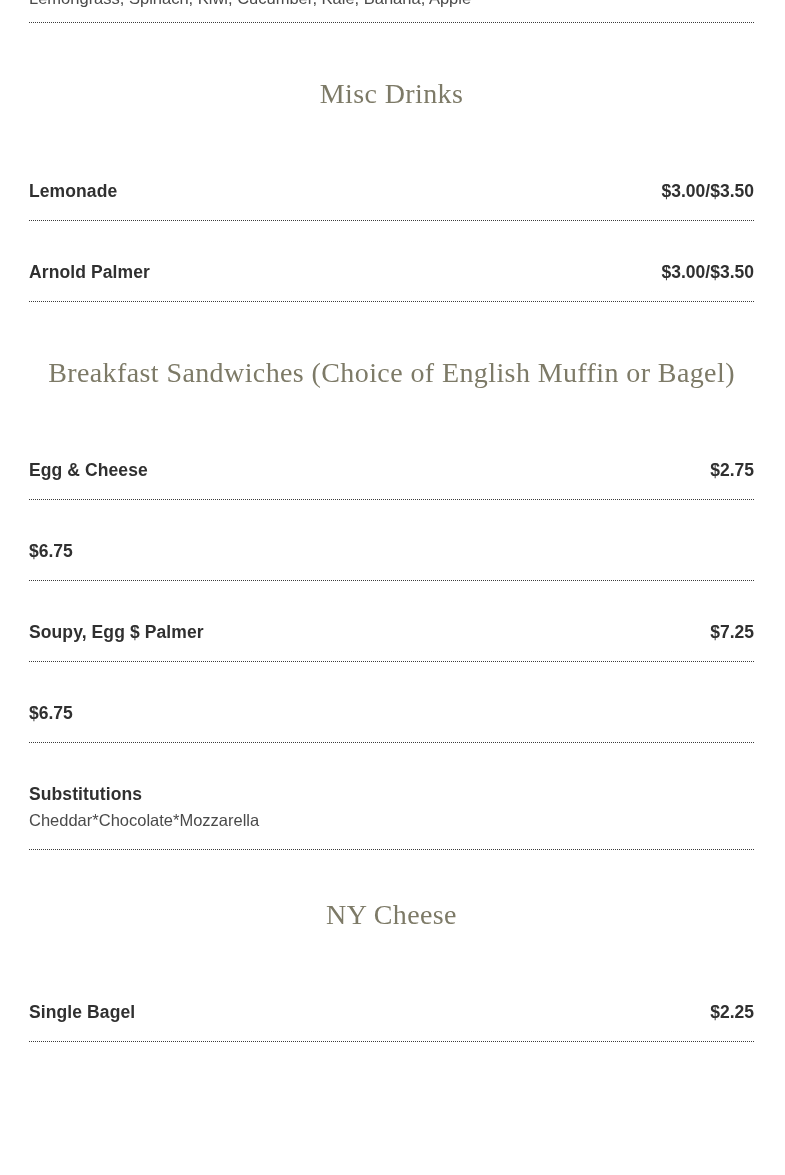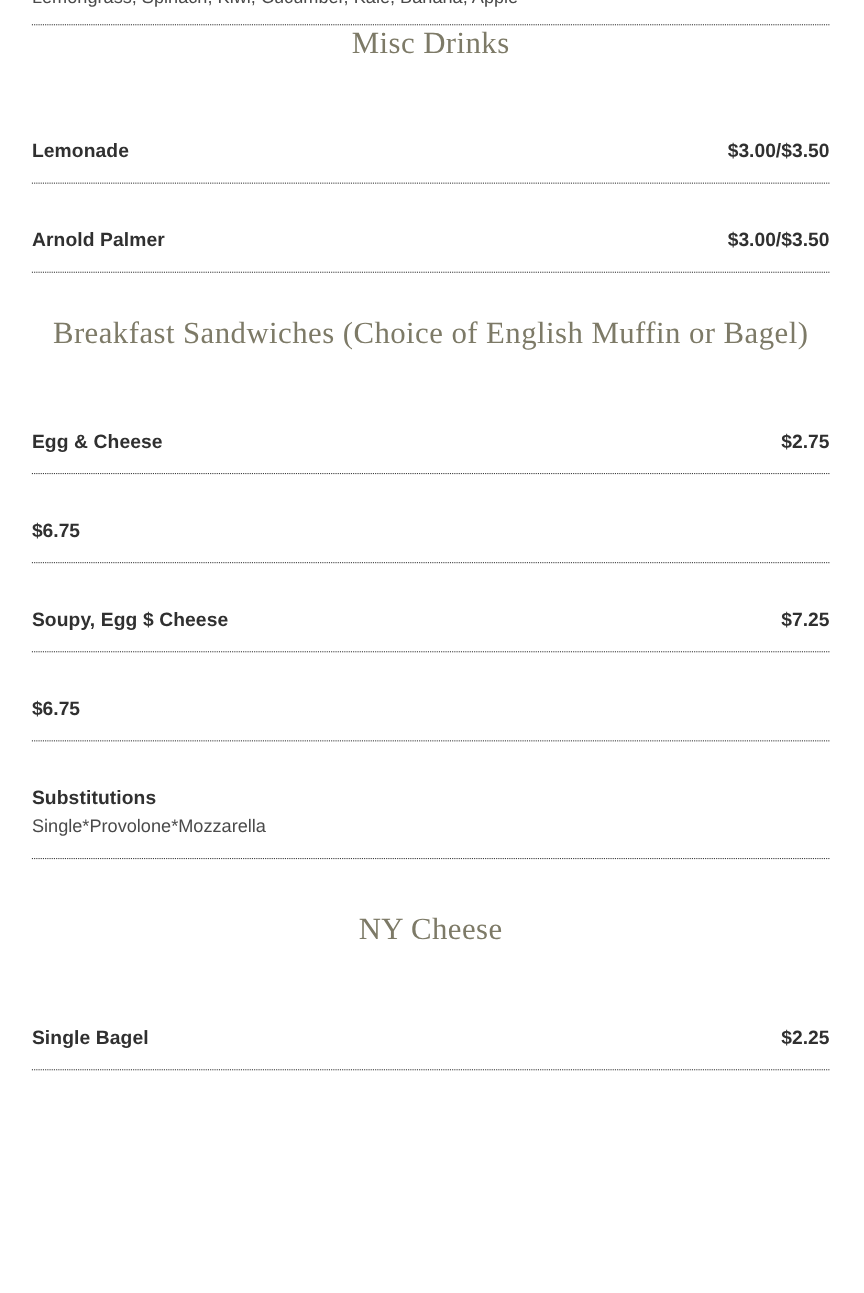--- a/index.html
+++ b/index.html
@@ -59,20 +59,21 @@
 
   
   .section-heading {
     font-family: "Liberation Serif", "DejaVu Serif", serif;
     font-size: 28px;
     font-weight: 500;
     color: #7d7a67;
     text-align: center;
     line-height: 34px;
     letter-spacing: 0.4px;
+    margin-top: 54px;
     margin-bottom: 68px;
   }
   .section-heading.tight {
     margin-top: 48px;
   }
   .menu-item.last {
     margin-bottom: 0;
   }
 </style>
 </head>
@@ -111,37 +112,37 @@
   </div>
 
   <div class="menu-item">
     <div class="item-line">
       <span class="item-price">$6.75</span>
     </div>
   </div>
 
   <div class="menu-item">
     <div class="item-line">
-      <span class="item-name">Soupy, Egg $ Cheese</span>
+      <span class="item-name">Soupy, Egg $ Palmer</span>
       <span class="item-price">$7.25</span>
     </div>
   </div>
 
   <div class="menu-item">
     <div class="item-line">
       <span class="item-price">$6.75</span>
     </div>
   </div>
 
   <div class="menu-item">
     <div class="item-line">
       <span class="item-name">Substitutions</span>
       <span class="item-price"></span>
     </div>
-    <div class="item-desc">Single*Provolone*Mozzarella</div>
+    <div class="item-desc">Cheddar*Chocolate*Mozzarella</div>
   </div>
 
   <h2 class="section-heading tight">NY Cheese</h2>
 
   <div class="menu-item last">
     <div class="item-line">
       <span class="item-name">Single Bagel</span>
       <span class="item-price">$2.25</span>
     </div>
   </div>

